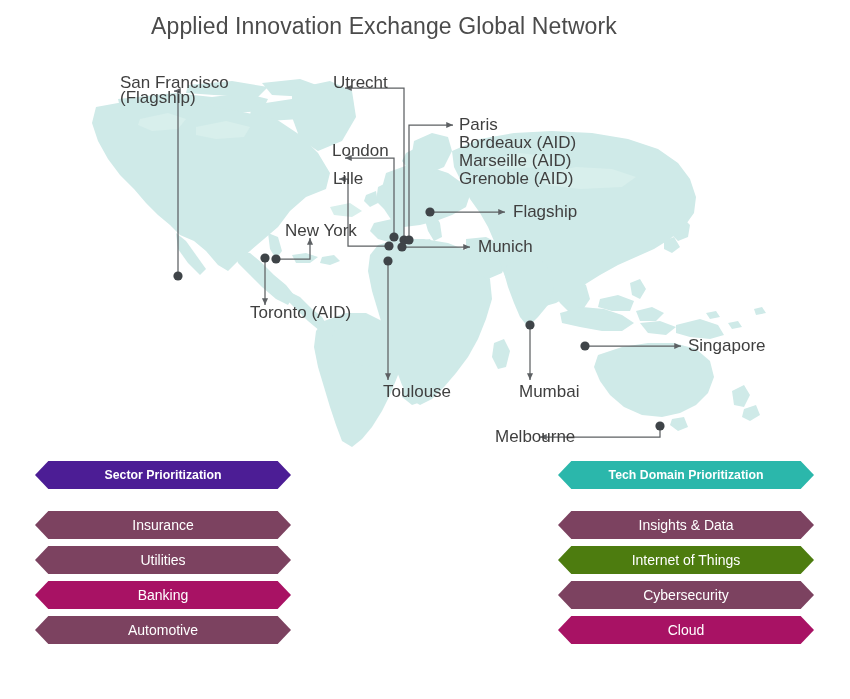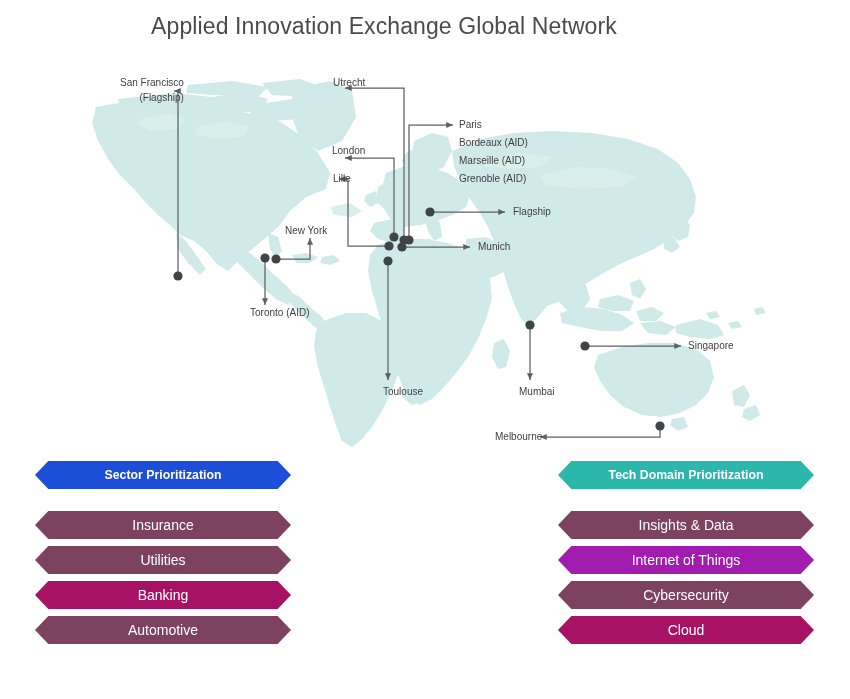--- a/index.html
+++ b/index.html
@@ -23,25 +23,24 @@
     letter-spacing: 0.1px;
   }
   #map-area {
     position: absolute;
     left: 0; top: 55px;
     width: 850px; height: 400px;
   }
   #map-svg { position: absolute; left: 0; top: 0; }
   .map-label {
     position: absolute;
-    font-size: 10px;
+    font-size: 17px;
     color: #3f3f3f;
     white-space: nowrap;
     line-height: 14.5px;
-    text-align: right;
   }
   .banners {
     position: absolute;
     width: 256px;
   }
   #sector-col { left: 35px; top: 461px; }
   #tech-col { left: 558px; top: 461px; }
   .banner {
     position: relative;
     height: 28px;
@@ -229,26 +228,26 @@
   <div class="map-label" style="left:459px; top:117px;">Grenoble (AID)</div>
   <div class="map-label" style="left:513px; top:150px;">Flagship</div>
   <div class="map-label" style="left:478px; top:185px;">Munich</div>
   <div class="map-label" style="left:383px; top:330px;">Toulouse</div>
   <div class="map-label" style="left:519px; top:330px;">Mumbai</div>
   <div class="map-label" style="left:688px; top:284px;">Singapore</div>
   <div class="map-label" style="left:470px; top:375px;padding-left:25px;">Melbourne</div>
 </div>
 
 <div class="banners" id="sector-col">
-  <div class="banner head" style="background:#1d4ed8;">Sector Prioritization</div>
+  <div class="banner head" style="background:#4c1d95;">Sector Prioritization</div>
   <div class="banner item" style="background:#7c4260;">Insurance</div>
   <div class="banner item" style="background:#7c4260;">Utilities</div>
   <div class="banner item" style="background:#a81264;">Banking</div>
   <div class="banner item" style="background:#7c4260;">Automotive</div>
 </div>
 
 <div class="banners" id="tech-col">
   <div class="banner head" style="background:#2bb7ab;">Tech Domain Prioritization</div>
   <div class="banner item" style="background:#7c4260;">Insights &amp; Data</div>
-  <div class="banner item" style="background:#a21caf;">Internet of Things</div>
+  <div class="banner item" style="background:#4d7c0f;">Internet of Things</div>
   <div class="banner item" style="background:#7c4260;">Cybersecurity</div>
   <div class="banner item" style="background:#a81264;">Cloud</div>
 </div>
 
 </body></html>

